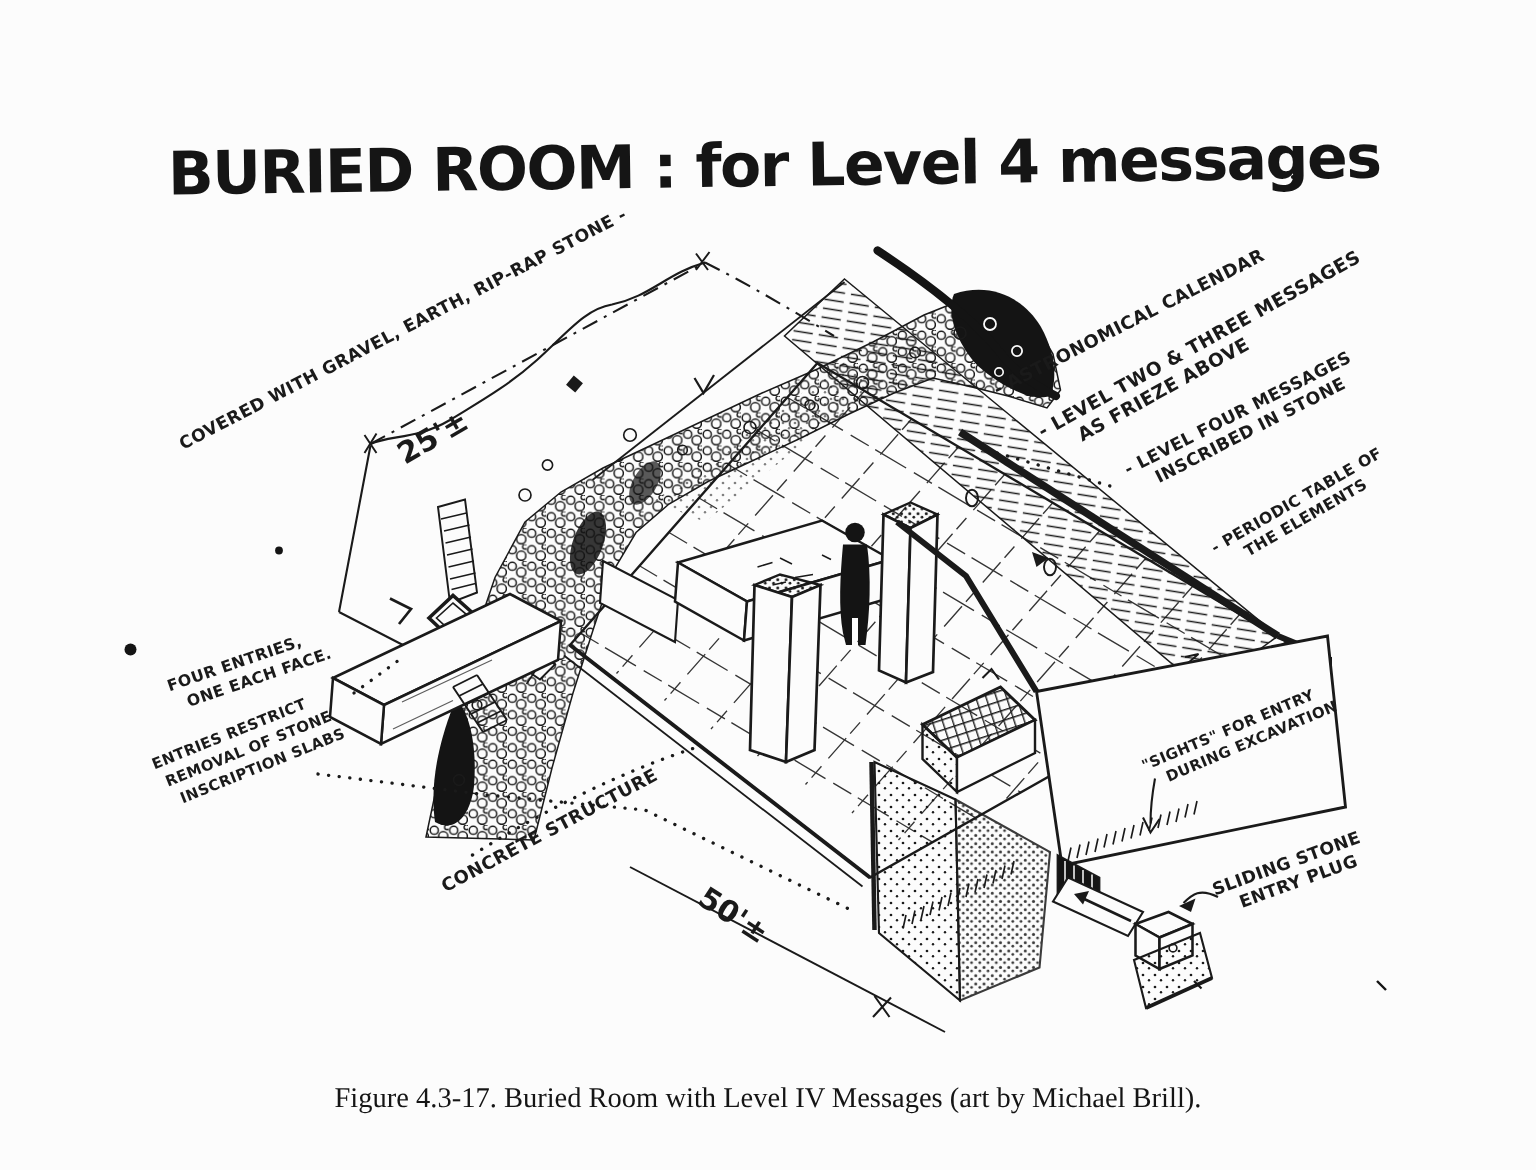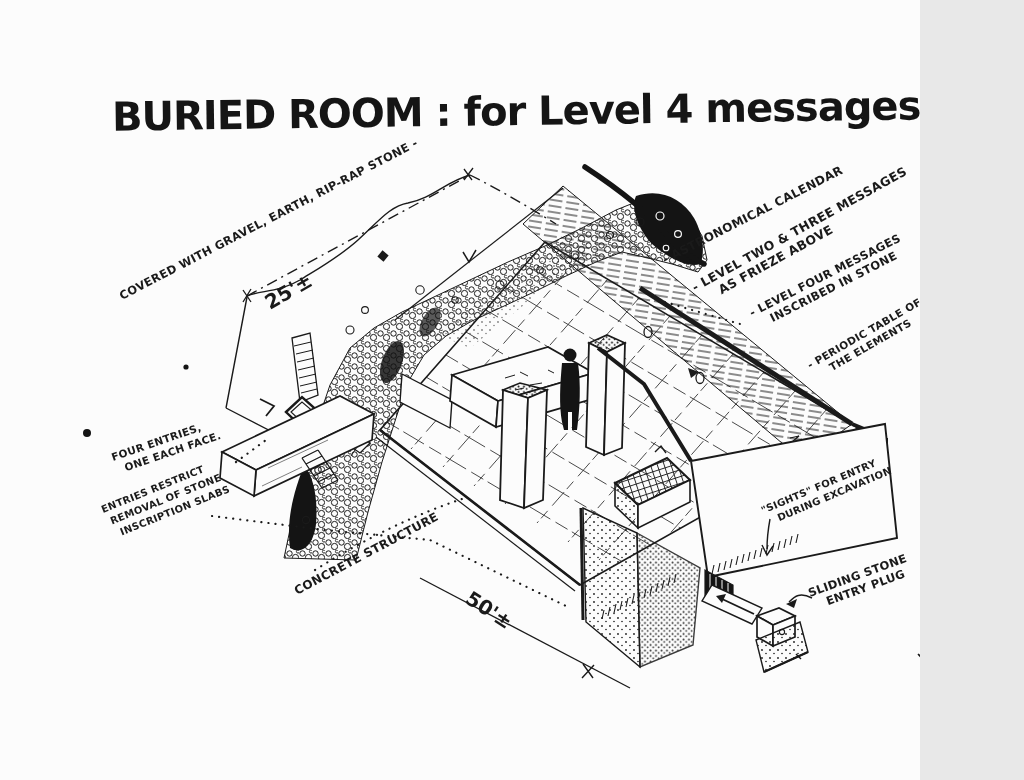--- a/index.html
+++ b/index.html
@@ -1,16 +1,16 @@
 <!DOCTYPE html>
 <html><head>
 <meta charset="utf-8">
 <style>
   html,body{margin:0;padding:0;background:#e8e8e8;}
-  .page{position:relative;width:920px;height:780px;background:#fcfcfc;overflow:hidden;
+  .page{position:relative;width:1024px;height:780px;background:#fcfcfc;overflow:hidden;
         font-family:"DejaVu Sans",sans-serif;color:#1a1a1a;}
   .title{position:absolute;left:112px;top:88px;font-size:40px;font-weight:bold;
          letter-spacing:-1px;transform:rotate(-0.8deg);white-space:nowrap;color:#151515;}
   .caption{position:absolute;left:0;right:0;top:722px;text-align:center;
            font-family:"Liberation Serif","DejaVu Serif",serif;font-size:19px;color:#151515;}
   svg text{font-family:"DejaVu Sans",sans-serif;font-weight:700;fill:#1a1a1a;}
   svg .ann{letter-spacing:.3px;}
   svg .dim{letter-spacing:0;}
 </style>
 </head>
@@ -254,13 +254,14 @@
     <g transform="translate(763,514) rotate(-23)">
       <text class="ann" font-size="10" x="0" y="0">"SIGHTS" FOR ENTRY</text>
       <text class="ann" font-size="10" x="12" y="13">DURING EXCAVATION</text>
     </g>
     <g transform="translate(810,597) rotate(-20)">
       <text class="ann" font-size="11.5" x="0" y="0">SLIDING STONE</text>
       <text class="ann" font-size="11.5" x="14" y="14">ENTRY PLUG</text>
     </g>
   </svg>
 
+  <div class="caption">Figure 4.3-17.  Buried Room with Level IV Messages (art by Michael Brill).</div>
 </div>
 
 </body></html>

